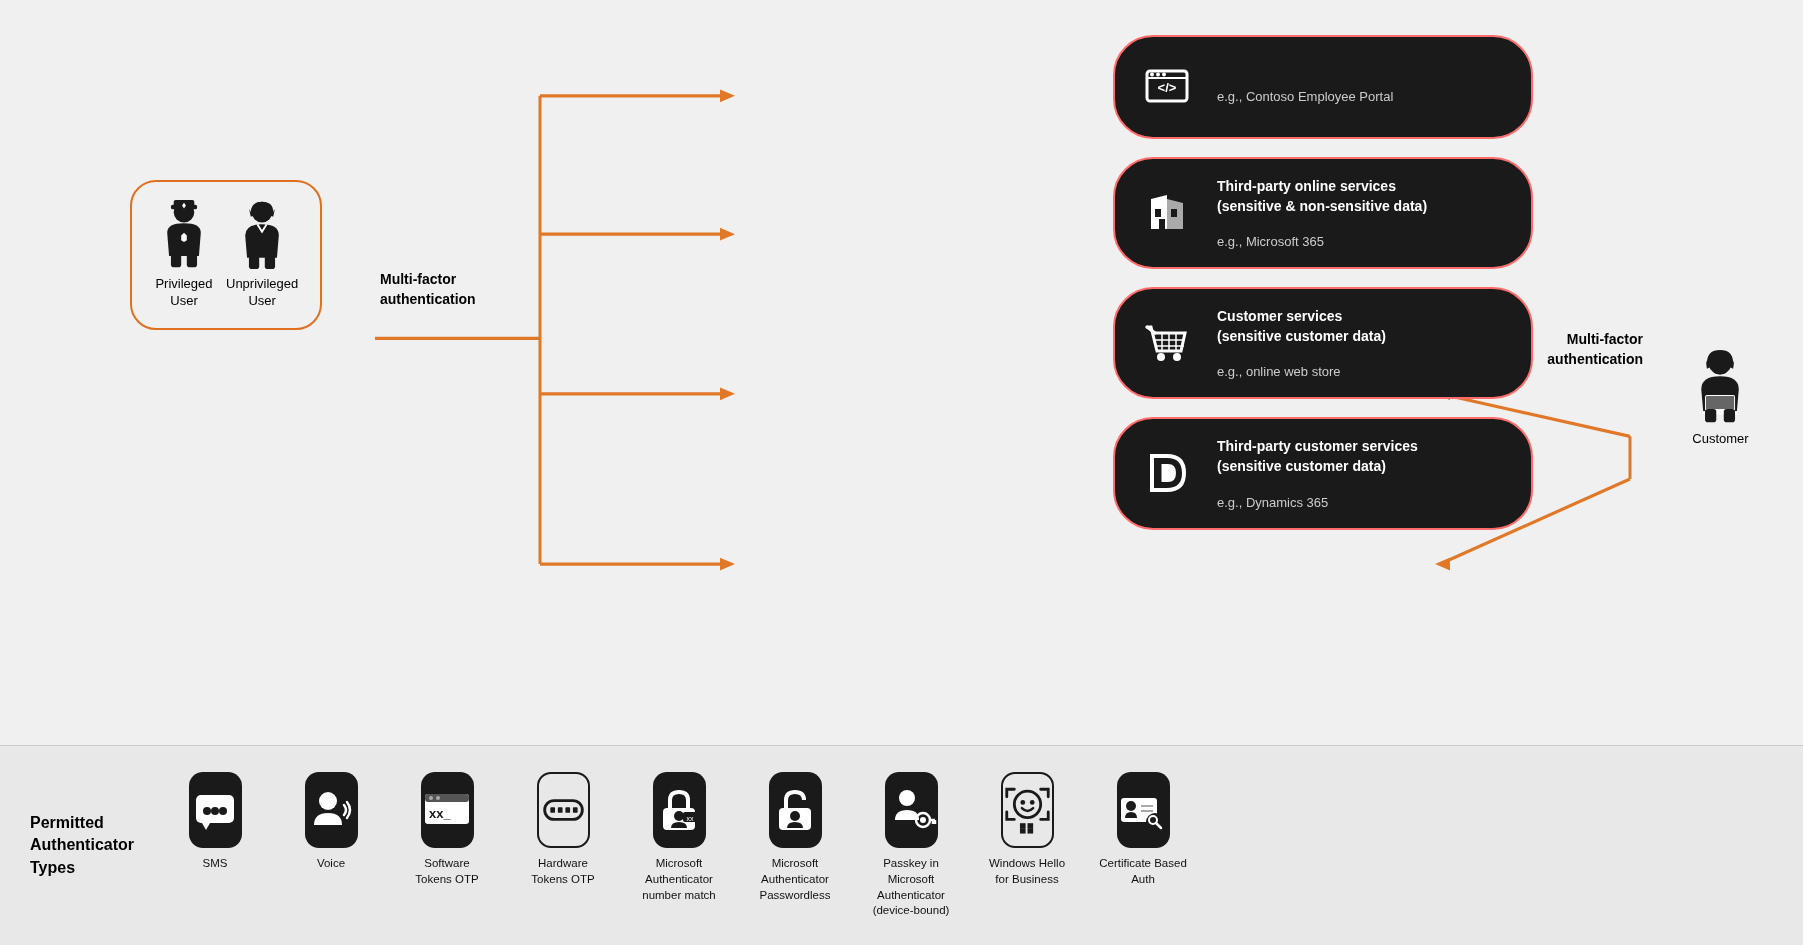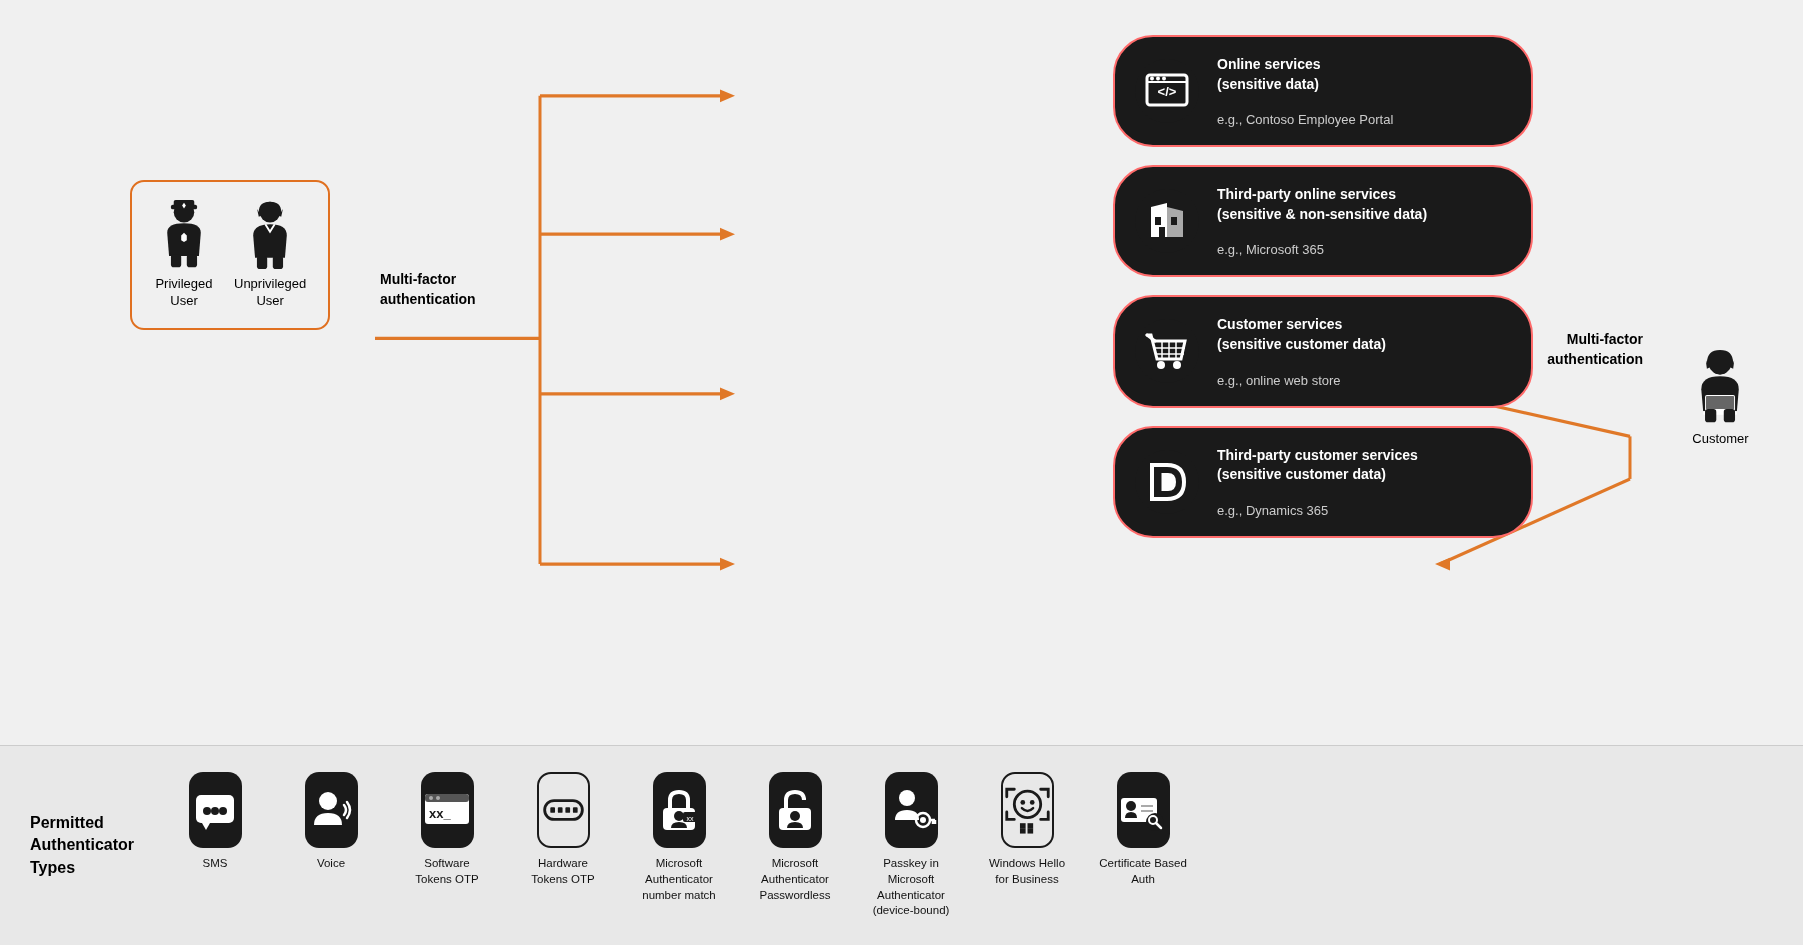--- a/index.html
+++ b/index.html
@@ -25,24 +25,24 @@
       position: relative;
       padding: 20px;
     }
 
     
     .users-group {
       position: absolute;
       left: 130px;
       top: 180px;
       border: 2.5px solid #e07020;
-      border-radius: 14px;
+      border-radius: 26px;
       padding: 18px 22px;
       display: flex;
-      gap: 20px;
+      gap: 12px;
       align-items: center;
       background: #f0f0f0;
     }
 
     .user-item {
       display: flex;
       flex-direction: column;
       align-items: center;
       gap: 6px;
     }
@@ -306,21 +306,20 @@
           <svg width="48" height="48" viewBox="0 0 48 48">
             <rect x="4" y="8" width="40" height="30" rx="3" fill="none" stroke="white" stroke-width="3"></rect>
             <line x1="4" y1="15" x2="44" y2="15" stroke="white" stroke-width="2"></line>
             <circle cx="9" cy="11.5" r="2" fill="white"></circle>
             <circle cx="15" cy="11.5" r="2" fill="white"></circle>
             <circle cx="21" cy="11.5" r="2" fill="white"></circle>
             <text x="24" y="29" text-anchor="middle" fill="white" font-size="13" font-family="monospace" font-weight="bold">&lt;/&gt;</text>
           </svg>
         </div>
         <div class="service-text">
-          <div class="service-title">Online services<br>(sensitive data)</div>
           <div class="service-sub">e.g., Contoso Employee Portal</div>
         </div>
       </div>
 
       <div class="service-box">
         <div class="service-icon-wrap">
           <svg width="48" height="48" viewBox="0 0 48 48">
 
             <path d="M8,40 L8,10 L24,6 L24,40 Z" fill="white"></path>
             <path d="M24,10 L40,14 L40,40 L24,40 Z" fill="#aaa"></path>

